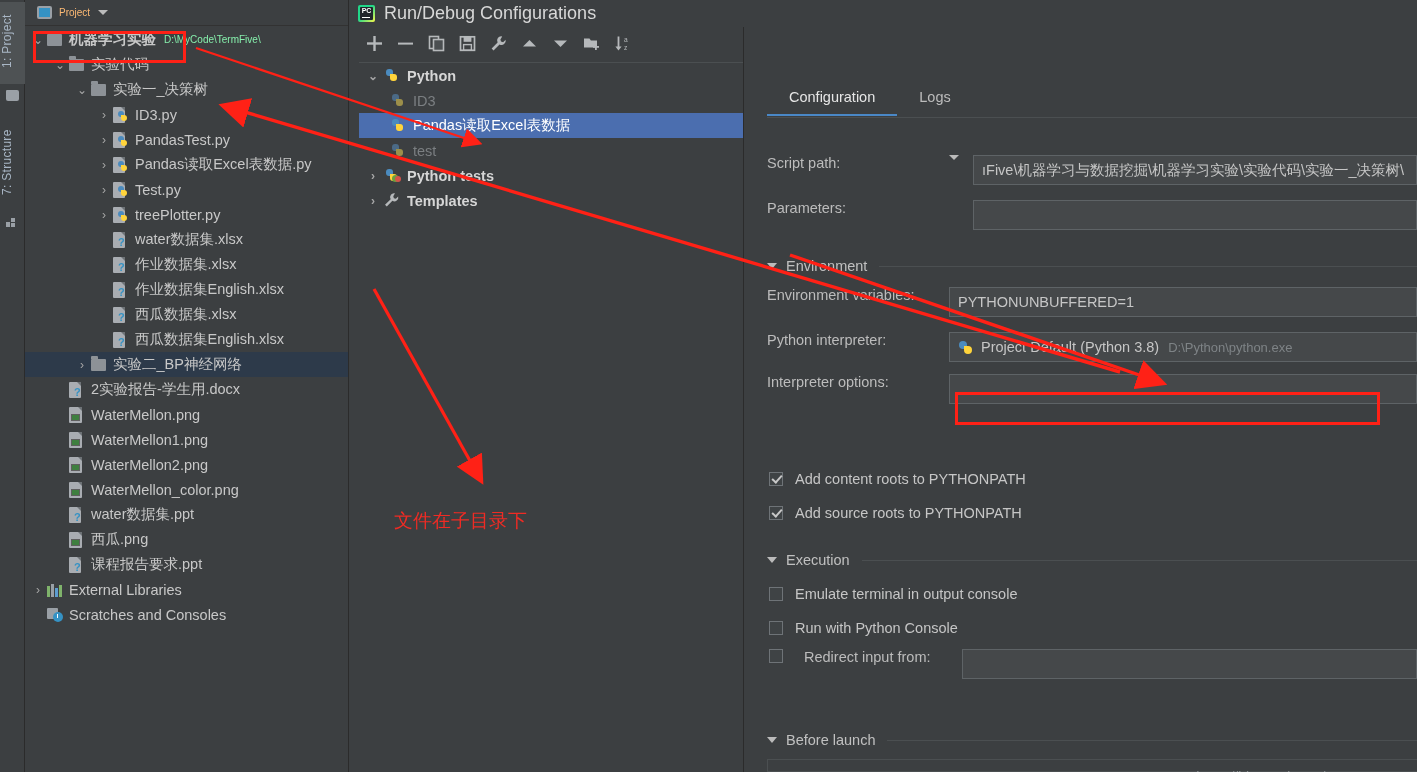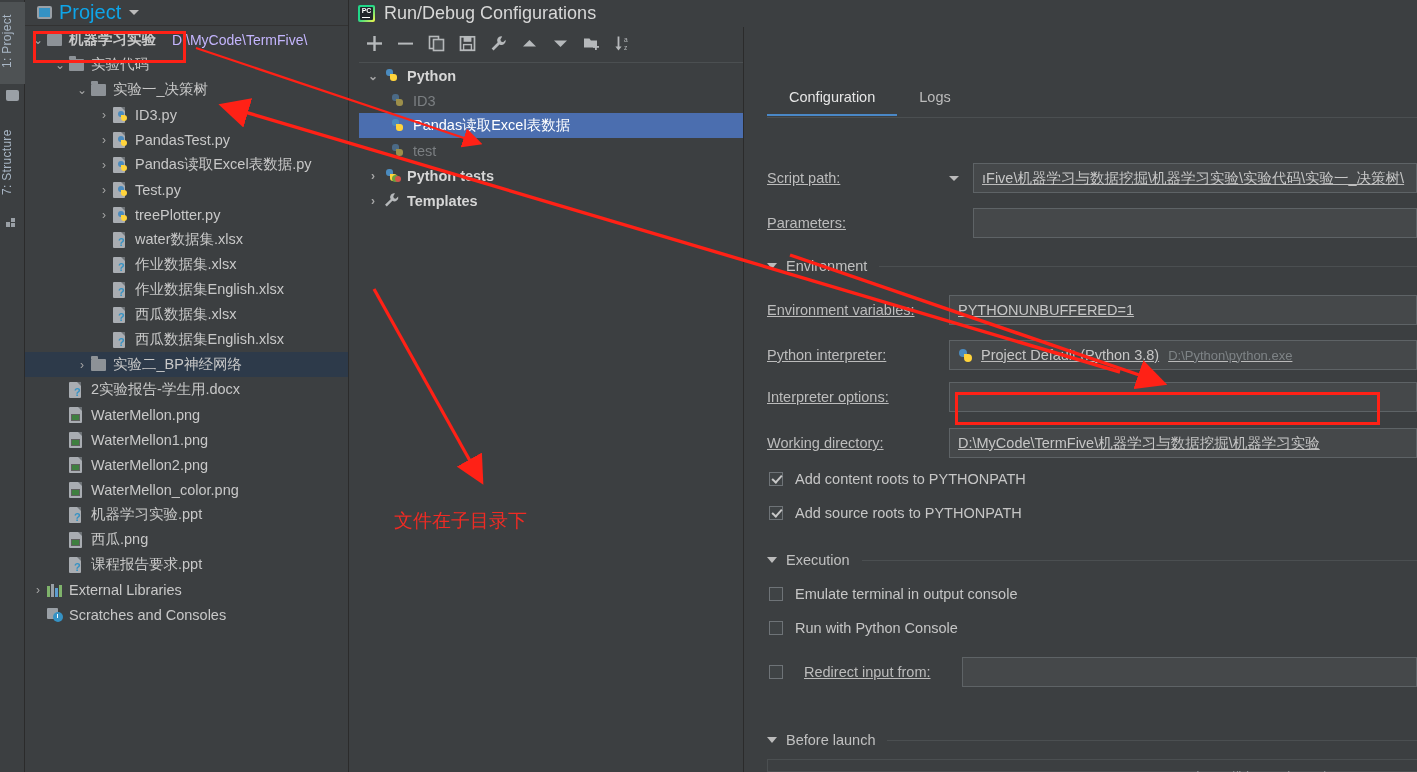--- a/index.html
+++ b/index.html
@@ -46,42 +46,42 @@
   }
   .project-header {
     position: relative; height: 26px; background: #3c3f41;
     border-bottom: 1px solid #323232;
     display: flex; align-items: center; padding-left: 12px;
   }
   .proj-ic {
     width: 15px; height: 13px; border: 2px solid #9aa0a6;
     background: #3592c4; border-radius: 2px; margin-right: 7px;
   }
-  .project-header .ptitle { font-size: 20px; color: #0ea5e9; }
+  .project-header .ptitle { font-size: 10px; color: #fdba74; }
   .caret-dn {
     width: 0; height: 0; margin-left: 8px;
     border-left: 5px solid transparent; border-right: 5px solid transparent;
     border-top: 5px solid #bbbbbb;
   }
 
   .tree { position: absolute; top: 27px; left: 0; right: 0; bottom: 0; }
   .trow {
     position: relative; display: flex; align-items: center;
     height: 25px; padding-left: 6px; white-space: nowrap;
     font-size: 14.5px; color: #c8c8c8;
   }
   .trow.sel-unfocused { background: #2d3a4a; }
   .arrow {
     flex: 0 0 auto; width: 14px; text-align: center;
     color: #a6a6a6; font-size: 12px; line-height: 1;
   }
   .arrow.blank { color: transparent; }
   .ticon { flex: 0 0 auto; width: 20px; height: 17px; position: relative; margin-right: 4px; }
   .tlabel { color: #c8c8c8; text-align: right; }
-  .tsub { color: #c4b5fd; margin-left: 16px; font-size: 14px; }
+  .tsub { color: #86efac; margin-left: 8px; font-size: 10px; }
 
   
   .ic-folder {
     position: absolute; left: 2px; top: 3px; width: 15px; height: 12px;
     background: #8d9297; border-radius: 1px;
   }
   .ic-folder:before {
     content: ""; position: absolute; left: 0; top: -3px;
     width: 7px; height: 3px; background: #8d9297; border-radius: 1px 1px 0 0;
   }
@@ -256,21 +256,21 @@
   .tab {
     padding: 6px 22px 9px 22px; font-size: 14.5px; color: #bcbcbc;
   }
   .tab.active { color: #e6e6e6; border-bottom: 2px solid #4a88c7; }
   .tabs-underline {
     position: absolute; left: 22px; right: 0; top: 90px; height: 1px;
     background: #4b4f51;
   }
 
   .frm { position: absolute; left: 0; top: 96px; right: 0; bottom: 0; }
-  .frow { position: absolute; left: 22px; right: 0; height: 46px; display: flex; align-items: center; text-decoration: underline; }
+  .frow { position: absolute; left: 22px; right: 0; height: 46px; display: flex; align-items: flex-start; }
   .frow > .lbl { width: 182px; flex: 0 0 auto; }
   .combo-caret {
     width: 0; height: 0; margin-right: 14px;
     border-left: 5px solid transparent; border-right: 5px solid transparent;
     border-top: 5px solid #bbbbbb;
   }
   .fld-wide { flex: 1 1 auto; margin-right: 0; }
 
   .section {
     position: absolute; left: 22px; right: 0; height: 20px;
@@ -526,21 +526,21 @@
           <span class="tlabel">WaterMellon_color.png</span>
         </div>
         <div class="trow" style="padding-left: 28px;">
           <span class="arrow blank">›</span>
           <span class="ticon">
             <span class="ic-q">
               <i class="pg"></i>
               <b class="qm">?</b>
             </span>
           </span>
-          <span class="tlabel">机器学习实验.ppt</span>
+          <span class="tlabel">water数据集.ppt</span>
         </div>
         <div class="trow" style="padding-left: 28px;">
           <span class="arrow blank">›</span>
           <span class="ticon">
             <span class="ic-img">
               <i class="pg"></i>
               <i class="ph"></i>
             </span>
           </span>
           <span class="tlabel">西瓜.png</span>
@@ -740,24 +740,20 @@
             <span>Project Default (Python 3.8)</span>
             <span class="interp-dim">D:\Python\python.exe</span>
           </div>
         </div>
 
         <div class="frow" style="top:251px">
           <span class="lbl">Interpreter options:</span>
           <div class="field fld-wide"></div>
         </div>
 
-        <div class="frow" style="top:297px">
-          <span class="lbl">Working directory:</span>
-          <div class="field fld-wide">D:\MyCode\TermFive\机器学习与数据挖掘\机器学习实验</div>
-        </div>
 
         <div class="chkrow" style="top:348px">
           <span class="cbx checked"></span>
           <span class="clbl">Add content roots to PYTHONPATH</span>
         </div>
         <div class="chkrow" style="top:382px">
           <span class="cbx checked"></span>
           <span class="clbl">Add source roots to PYTHONPATH</span>
         </div>
 

